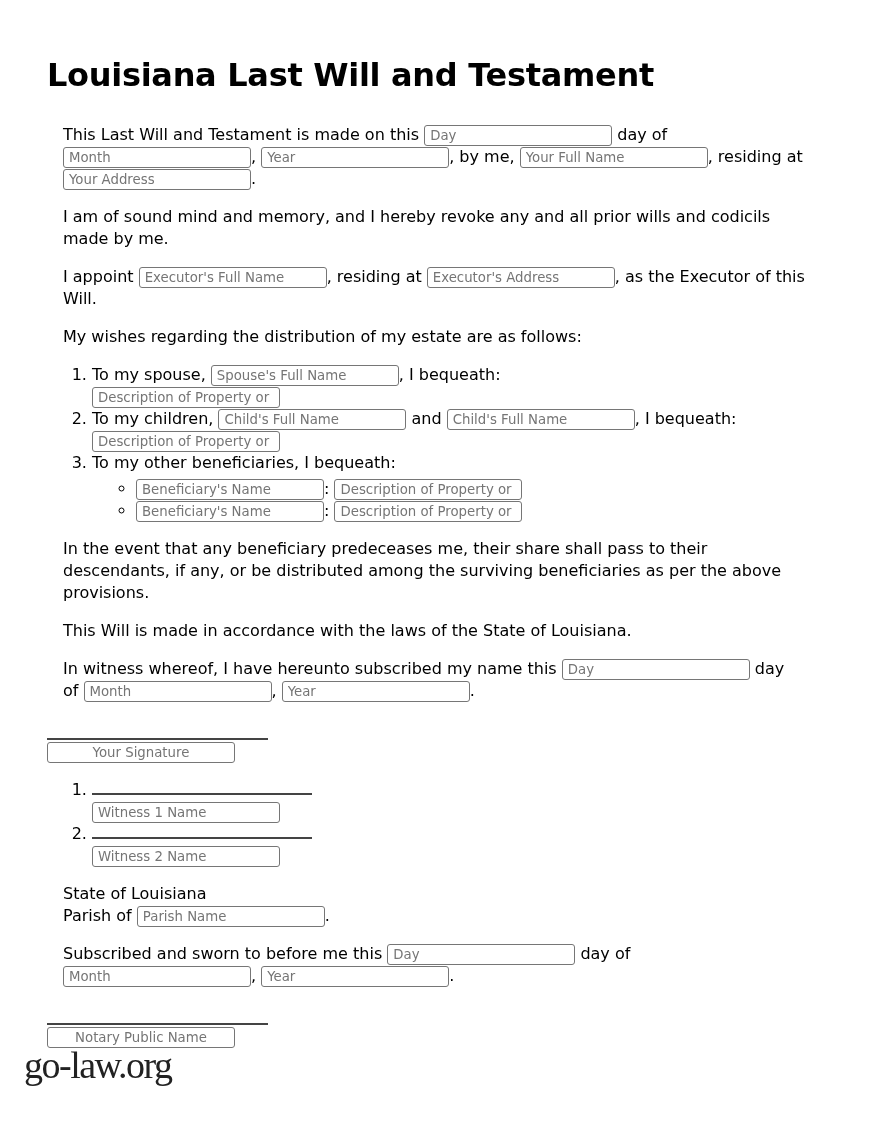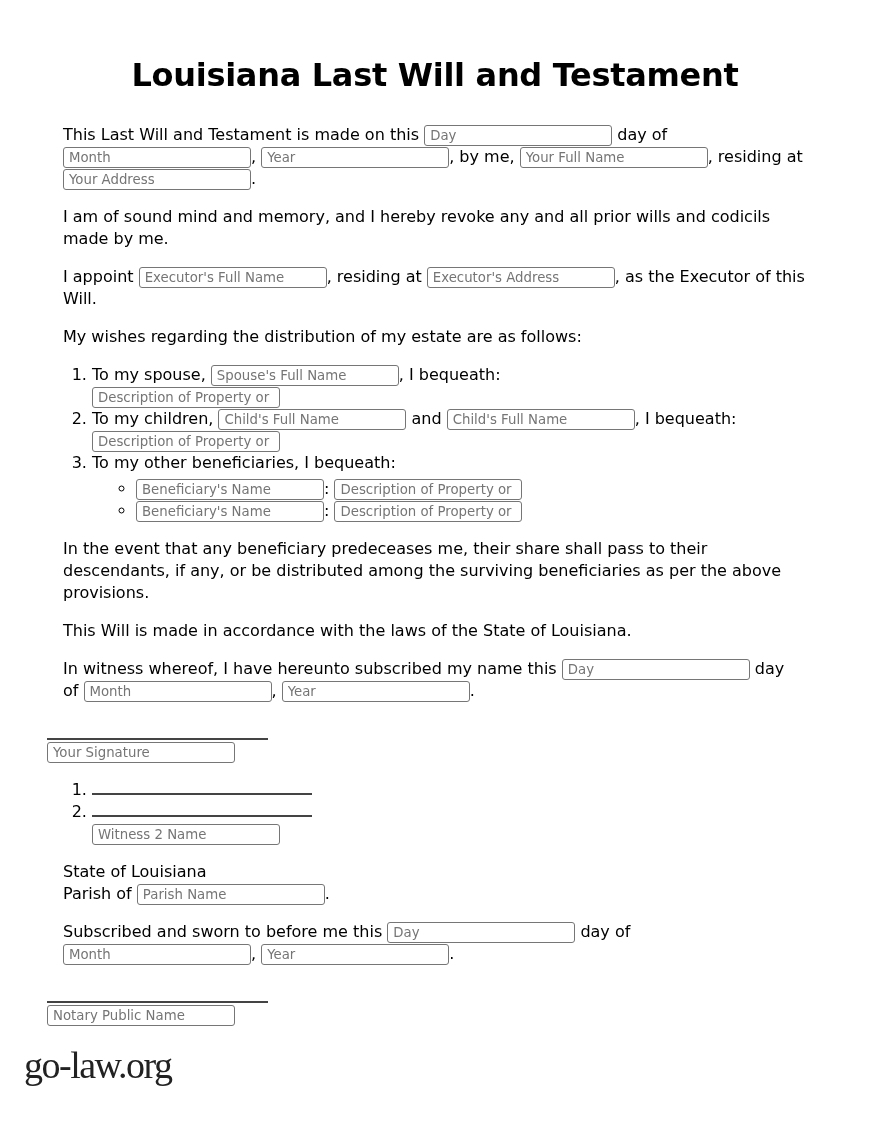--- a/index.html
+++ b/index.html
@@ -16,21 +16,20 @@
     color: #000000;
     overflow: hidden;
   }
   h1.doc-title {
     font-size: 32px;
     line-height: 1.17;
     font-weight: bold;
     margin: 0 0 30px 0;
     letter-spacing: -0.3px;
     color: #000000;
-    text-align: center;
   }
   p { margin: 16px 16px; }
   input.fld {
     display: inline-block;
     width: 188px;
     height: 21px;
     border: 1px solid #767676;
     border-radius: 3px;
     padding: 1px 5px;
     margin: 0;
@@ -50,21 +49,21 @@
     list-style-type: circle;
     margin: 4px;
     padding-left: 40px;
   }
   .sig-block { margin: 36px 0 16px 0; }
   .sig-line {
     width: 221px;
     height: 0;
     border-bottom: 2px solid #444444;
   }
-  .sig-block input.fld { display: block; margin-top: 2px; }
+  .sig-block input.fld { display: block; margin-top: 2px; text-align: center; }
   .wline {
     display: inline-block;
     width: 220px;
     height: 2px;
     background: #444444;
     vertical-align: baseline;
   }
   .watermark {
     position: absolute;
     left: 24px;
@@ -135,20 +134,21 @@
 
   <div class="sig-block">
     <div class="sig-line"></div>
     <input class="fld" type="text" placeholder="Your Signature" style="">
   </div>
 
 
   <ol class="witness-list">
     <li>
       <span class="wline"></span><br>
+      <input class="fld" type="text" placeholder="Witness 1 Name" style="">
     </li>
     <li>
       <span class="wline"></span><br>
       <input class="fld" type="text" placeholder="Witness 2 Name" style="">
     </li>
   </ol>
 
   <p>
     <span>State of Louisiana</span><br>
     <span>Parish of </span><input class="fld" type="text" placeholder="Parish Name" style=""><span>.</span>

